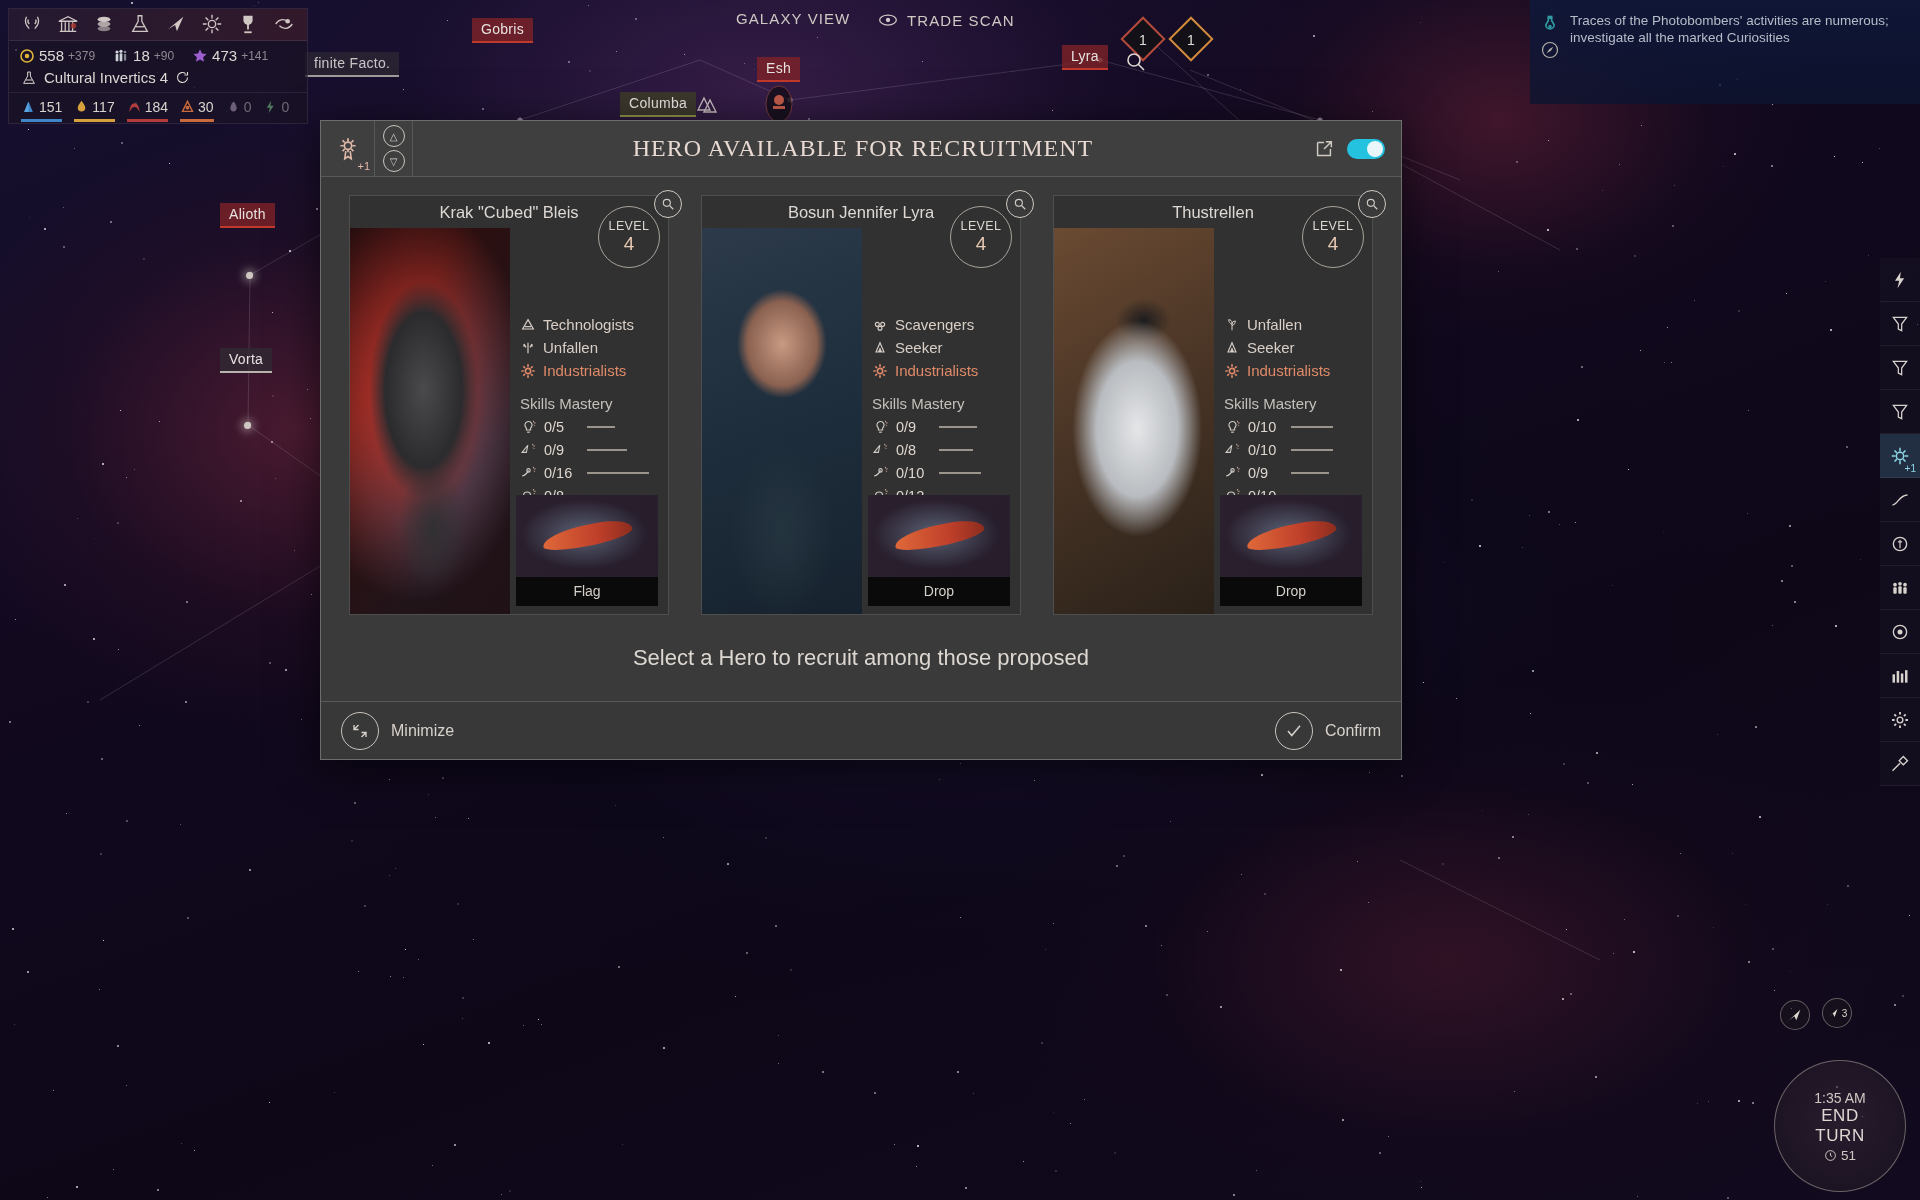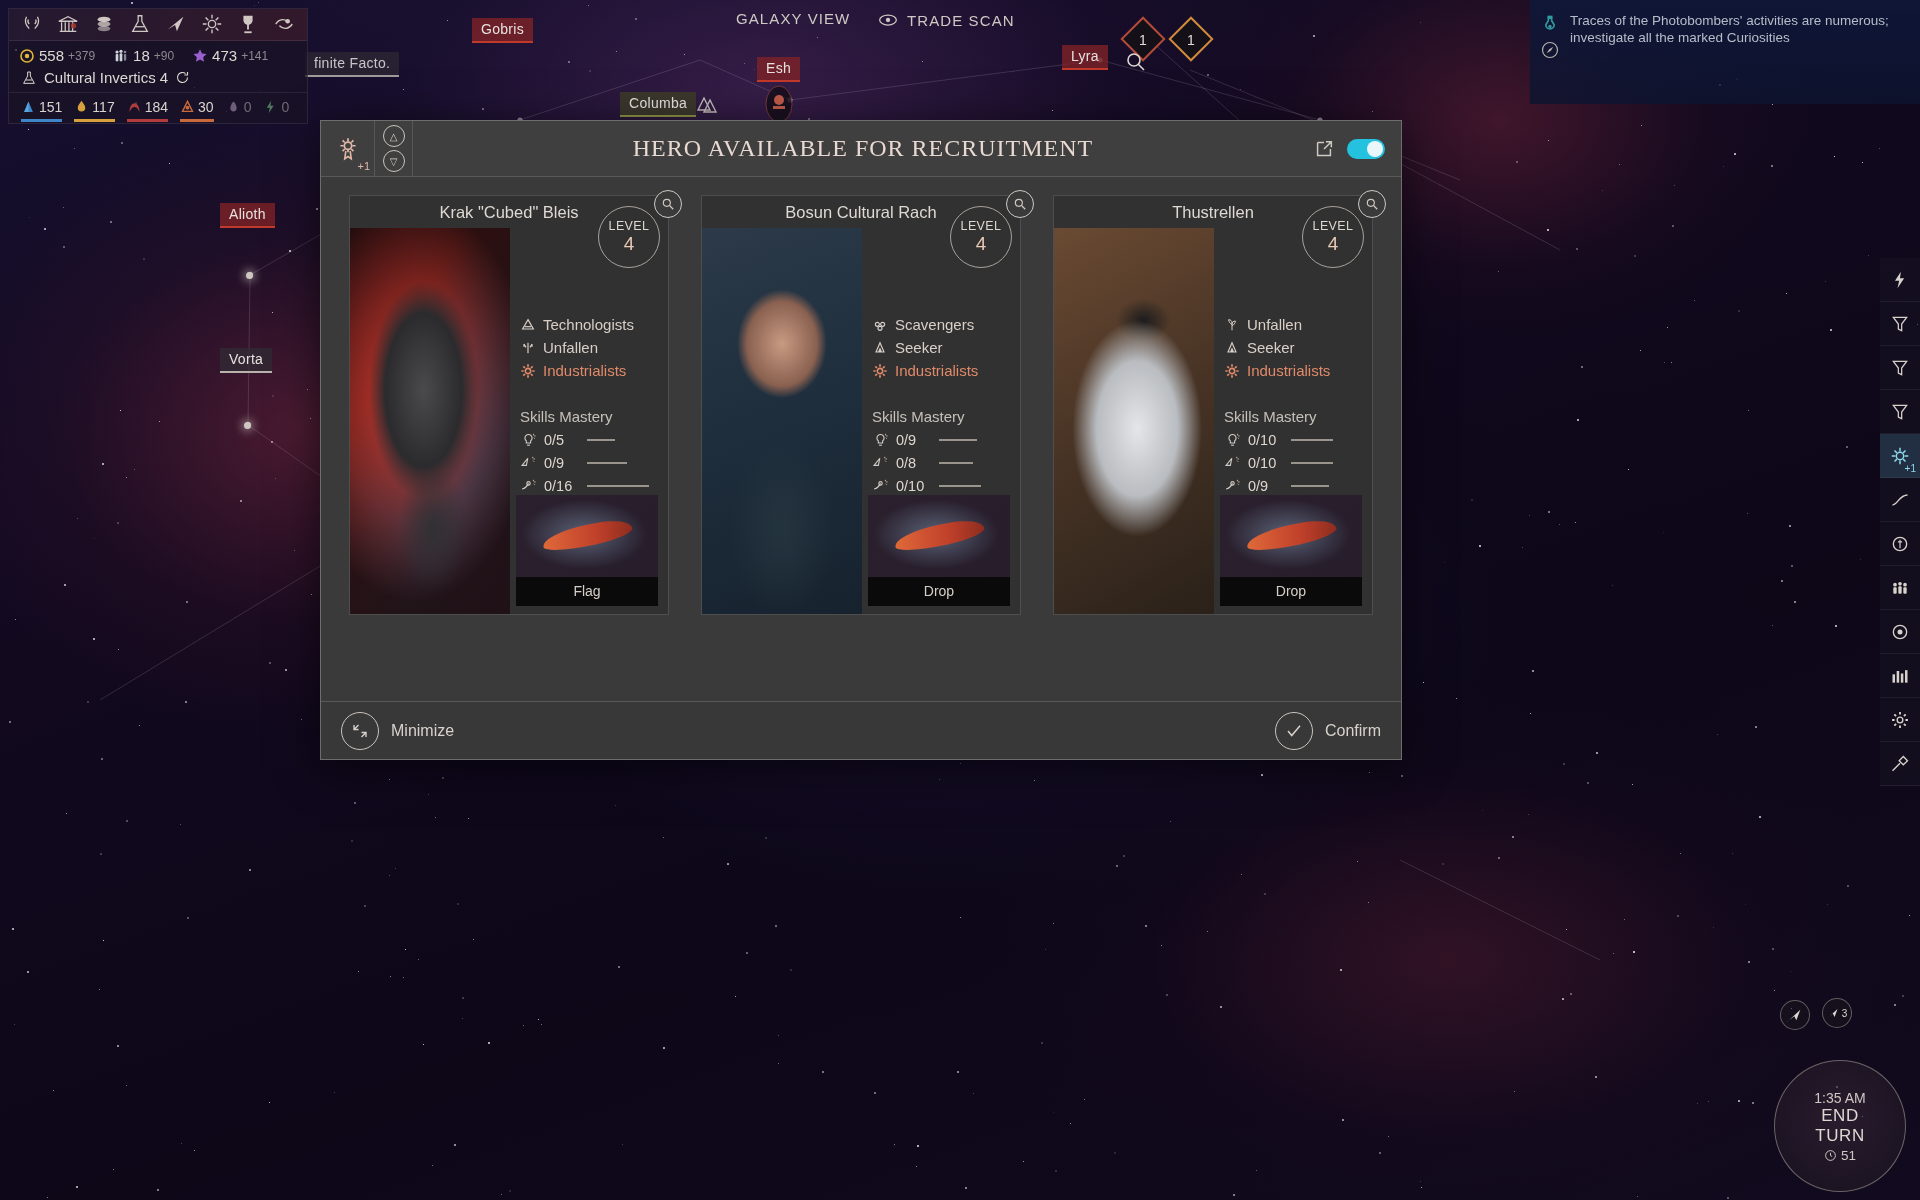--- a/index.html
+++ b/index.html
@@ -175,21 +175,21 @@
     border:1px solid #a9a29b;
     display:flex;flex-direction:column;align-items:center;justify-content:center;
     background:#313131;
   }
   .lvl-word { font-size: 12.5px; color:#ddd7d1; letter-spacing:.4px;}
   .lvl-num { font-size: 19px; color:#e7c9b4;}
   .affil { margin-top: 80px; }
   .aff-row { display:flex; align-items:center; gap:7px; margin-bottom: 6px; font-size: 15px; }
   .aff-row .nm { color:#d9cfc7; }
   .aff-row.ind .nm { color:#e08a6a; }
-  .sm-title { color:#c5c0ba; font-size: 15px; margin-top: 29px; margin-bottom: 6px; }
+  .sm-title { color:#c5c0ba; font-size: 15px; margin-top: 16px; margin-bottom: 6px; }
   .sk-row { display:flex; align-items:center; gap:7px; margin-bottom: 6px; font-size: 14.5px; }
   .sk-val { color:#dfd7cf; min-width: 36px; }
   .sk-bar { height: 2px; background: #9a948d; }
   .ship {
     position:absolute; right: 10px; bottom: 8px; width: 142px;
   }
   .ship-img {
     height: 82px; position:relative; overflow:hidden;
     background: radial-gradient(ellipse 90px 50px at 48% 48%, rgba(120,140,170,.6), rgba(40,30,45,.9) 70%),
                 linear-gradient(120deg,#3b2f33,#1d1820);
@@ -1078,21 +1078,21 @@
             <div class="ship">
               <div class="ship-img"></div>
               <div class="ship-name">Flag</div>
             </div>
           </div>
         </div>
       </div>
 
       <div class="card">
         <div class="card-title-row">
-          <span class="card-title">Bosun Cultural Rach</span>
+          <span class="card-title">Bosun Jennifer Lyra</span>
           <span class="card-zoom">
             <svg width="14" height="14" viewBox="0 0 24 24">
                 <circle cx="10" cy="10" r="6" fill="none" stroke="#cfc9c3" stroke-width="2"></circle>
                 <line x1="15" y1="15" x2="21" y2="21" stroke="#cfc9c3" stroke-width="2"></line>
               </svg>
           </span>
         </div>
         <div class="card-inner">
           <div class="portrait p2"></div>
           <div class="stats">
@@ -1272,20 +1272,21 @@
             <div class="ship">
               <div class="ship-img"></div>
               <div class="ship-name">Drop</div>
             </div>
           </div>
         </div>
       </div>
 
     </div>
 
+    <div id="prompt">Select a Hero to recruit among those proposed</div>
   </div>
 
   <div id="dlg-footer">
     <div class="footbtn">
       <span class="round-ico">
         <svg width="18" height="18" viewBox="0 0 24 24">
             <g stroke="#d8d2cc" stroke-width="1.8" fill="none">
               <path d="M10 4 L4 10 M4 4v6h6"></path>
               <path d="M14 20l6-6M20 20v-6h-6"></path>
             </g>

